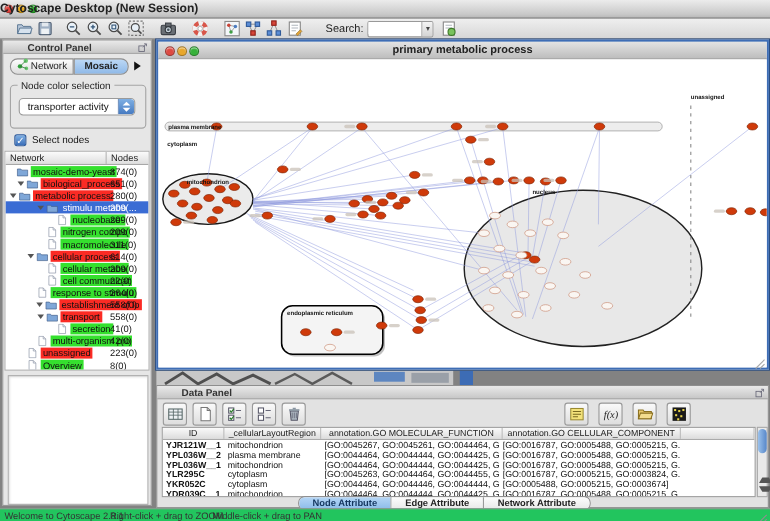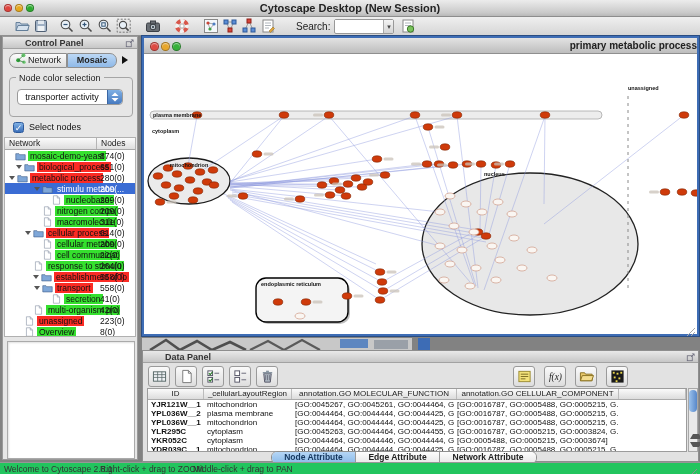--- a/index.html
+++ b/index.html
@@ -9,21 +9,21 @@
   .abs{position:absolute}
   
   #titlebar{left:0;top:0;width:700px;height:17px;
     background:linear-gradient(#ececec,#c9c9c9 80%,#b8b8b8);
     border-bottom:1px solid #8d8d8d;box-sizing:border-box}
   .light{position:absolute;top:4px;width:8px;height:8px;border-radius:50%;
     box-shadow:inset 0 1px 1px rgba(255,255,255,.6);border:1px solid rgba(0,0,0,.25);box-sizing:border-box}
   .light.red{left:4px;background:#e0443e}
   .light.yellow{left:15px;background:#e6a91e}
   .light.green{left:26px;background:#2dac2f}
-  #app-title{position:absolute;left:0;top:2px;width:700px;text-align:center;
+  #app-title{position:absolute;left:0;top:2px;width:700px;text-align:left;
     font-size:11px;font-weight:bold;color:#222}
   
   #toolbar{left:0;top:17px;width:700px;height:19px;
     background:linear-gradient(#efefef,#d6d6d6);
     border-bottom:1px solid #909090;box-sizing:border-box;
     display:flex;align-items:center;padding-left:14px}
   .tbicon{width:16px;height:16px;display:inline-block;flex:0 0 auto}
   .tbicon svg{width:16px;height:16px;display:block}
   #search-label{font-size:10px;color:#222;margin-left:20px;margin-right:4px}
   #search-box{width:58px;height:13px;background:#fff;border:1px solid #999;
@@ -81,21 +81,21 @@
   .tlabel.red{background:#fb2b24}
   .tcount{position:absolute;left:95px;color:#111}
   .trow{position:relative}
   #birdseye{position:absolute;left:4px;top:304px;width:126px;height:116px;background:#fff;
     border:1px solid #aaa;box-shadow:inset 1px 1px 2px rgba(0,0,0,.12)}
   
   #net-window{left:142px;top:36px;width:557px;height:300px;background:#fff;
     border:2px solid #3e6db5;box-sizing:border-box;box-shadow:0 0 0 1px #2a4d82}
   #net-titlebar{position:absolute;left:0;top:0;right:0;height:16px;
     background:linear-gradient(#e3e3e3,#bdbdbd);border-bottom:1px solid #8f8f8f;box-sizing:border-box}
-  #net-title{position:absolute;left:0;right:0;top:2px;text-align:right;font-size:10px;
+  #net-title{position:absolute;left:0;right:0;top:2px;text-align:center;font-size:10px;
     font-weight:bold;color:#222}
   .nlight{position:absolute;top:3.5px;width:9px;height:9px;border-radius:50%;
     border:1px solid rgba(0,0,0,.3);box-sizing:border-box;box-shadow:inset 0 1px 1px rgba(255,255,255,.55)}
   .nlight.red{left:6px;background:#de4a42}
   .nlight.yellow{left:17px;background:#e8a72c}
   .nlight.green{left:28px;background:#37b13a}
   #canvas{position:absolute;left:0;top:16px;width:553px;height:280px;background:#fff}
   #net-grip{position:absolute;right:1px;bottom:1px;width:10px;height:10px}
   
   #ghost-strip{left:142px;top:337px;width:300px;height:13px}

